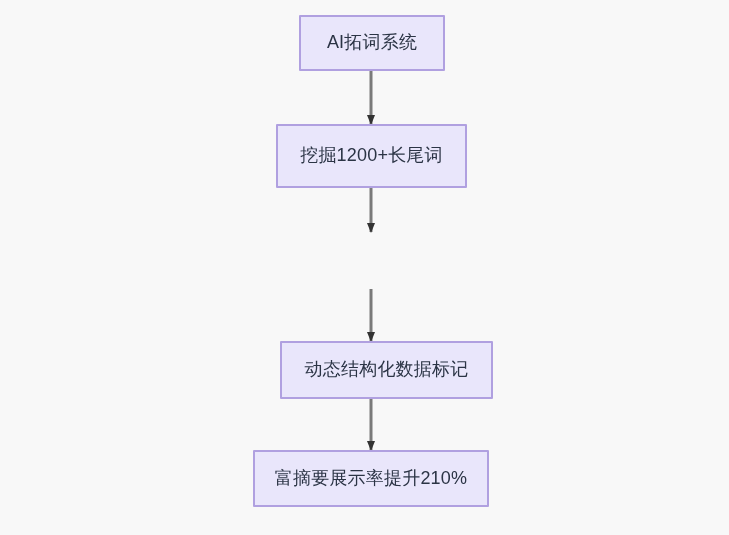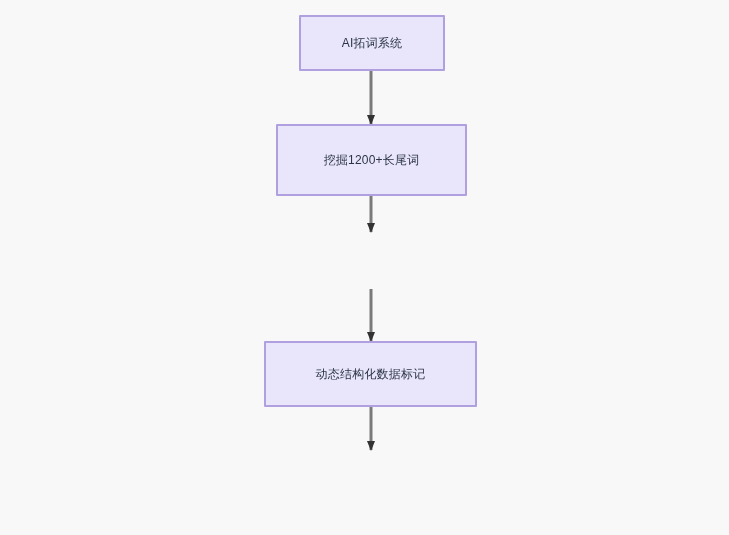--- a/index.html
+++ b/index.html
@@ -36,33 +36,33 @@
     box-sizing: border-box;
     background: #e9e6fb;
     border: 2px solid #b0a0e0;
     border-radius: 1px;
     display: flex;
     align-items: center;
     justify-content: center;
   }
 
   .node-label {
-    font-size: 12px;
+    font-size: 18px;
     line-height: 1.2;
     color: #2b3445;
     white-space: nowrap;
     letter-spacing: 0.2px;
     text-align: center;
   }
 
   
   #node-0 { left: 299px; top: 15px;  width: 146px; height: 56px; }
-  #node-1 { left: 276px; top: 124px; width: 191px; height: 72px; }
+  #node-1 { left: 276px; top: 124px; width: 191px; height: 64px; }
   #node-2 { left: 261px; top: 232px; width: 221px; height: 57px; }
-  #node-3 { left: 264px; top: 341px; width: 213px; height: 66px; }
+  #node-3 { left: 280px; top: 341px; width: 213px; height: 58px; }
   #node-4 { left: 253px; top: 450px; width: 236px; height: 57px; }
 </style>
 </head>
 <body>
 
 <div id="flow-canvas">
 
   <svg class="edge-layer" width="729" height="535" viewBox="0 0 729 535" xmlns="http://www.w3.org/2000/svg">
     <defs>
       <marker id="arrow" markerWidth="10" markerHeight="8" refX="9" refY="4" orient="auto" markerUnits="userSpaceOnUse">
@@ -85,14 +85,17 @@
 
   <div class="node" id="node-1">
     <span class="node-label">挖掘1200+长尾词</span>
   </div>
 
 
   <div class="node" id="node-3">
     <span class="node-label">动态结构化数据标记</span>
   </div>
 
+  <div class="node" id="node-4">
+    <span class="node-label">富摘要展示率提升210%</span>
+  </div>
 
 </div>
 
 </body></html>

